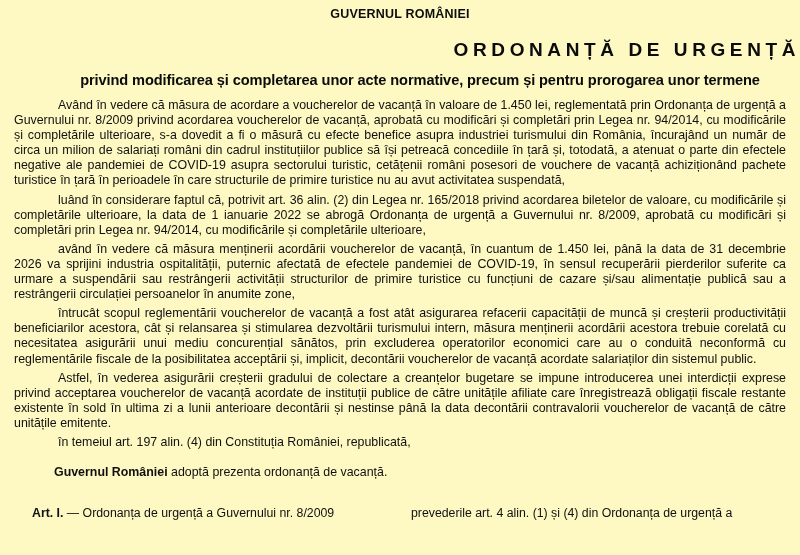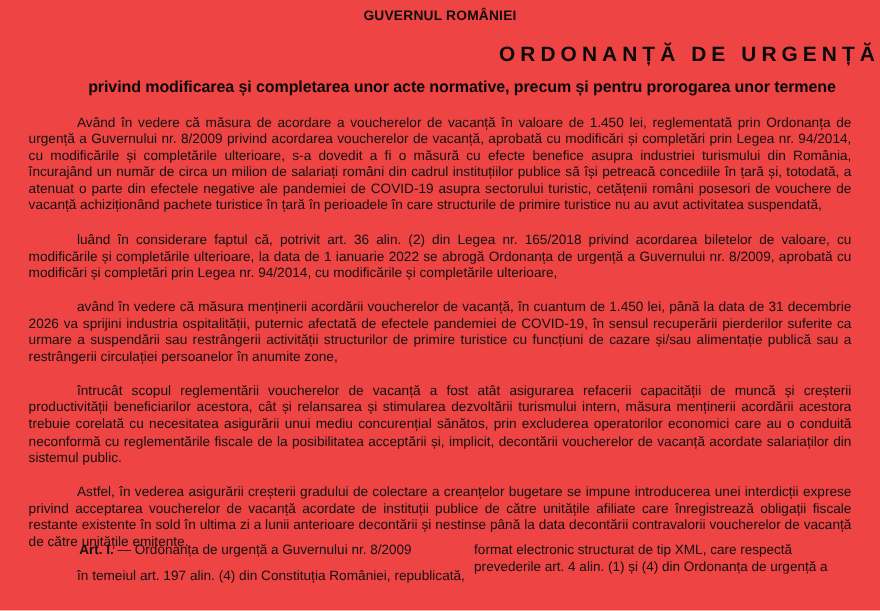--- a/index.html
+++ b/index.html
@@ -14,21 +14,21 @@
     font-family: "Liberation Sans", sans-serif;
     color: #101010;
     -webkit-font-smoothing: antialiased;
   }
 
   #page {
     position: relative;
     width: 800px;
     height: 555px;
     overflow: hidden;
-    background: #ef4444;
+    background: #fef9c3;
   }
 
   
   .gov-line {
     text-align: center;
     font-size: 12.5px;
     font-weight: 700;
     letter-spacing: 0.2px;
     padding-top: 7px;
     color: #0d0d0d;
@@ -58,44 +58,43 @@
     margin-top: 10px;
     padding: 0 10px;
   }
 
   .para {
     text-align: justify;
     text-justify: inter-word;
     font-size: 12.4px;
     line-height: 15.1px;
     text-indent: 44px;
-    margin: 16px;
+    margin: 4px;
     color: #101010;
   }
 
   .adopt {
     text-align: justify;
     font-size: 12.4px;
     line-height: 15.1px;
     text-indent: 44px;
     margin: 0;
     padding-top: 11px;
     color: #101010;
   }
   .adopt b { font-weight: 700; }
 
   
   .columns {
     position: absolute;
     left: 10px;
     right: 10px;
-    top: 493px;
+    top: 506px;
     display: flex;
     gap: 22px;
-    margin-left: 40px;
   }
   .col {
     flex: 1 1 0;
     min-width: 0;
     font-size: 12.3px;
     line-height: 14.6px;
     text-align: justify;
     text-justify: inter-word;
     color: #101010;
   }
@@ -126,19 +125,18 @@
     <p class="adopt"><b>Guvernul României</b><span> adoptă prezenta ordonanță de vacanță.</span></p>
   </div>
 
   <div class="columns">
 
     <div class="col">
       <p class="art-head"><span class="art-label">Art. I.</span><span> — </span><span>Ordonanța de urgență a Guvernului nr. 8/2009</span></p>
     </div>
 
     <div class="col">
-      <p class="cont">format electronic structurat de tip XML, care respectă</p>
       <p class="cont">prevederile art. 4 alin. (1) și (4) din Ordonanța de urgență a</p>
     </div>
 
   </div>
 
 </div>
 
 </body></html>

